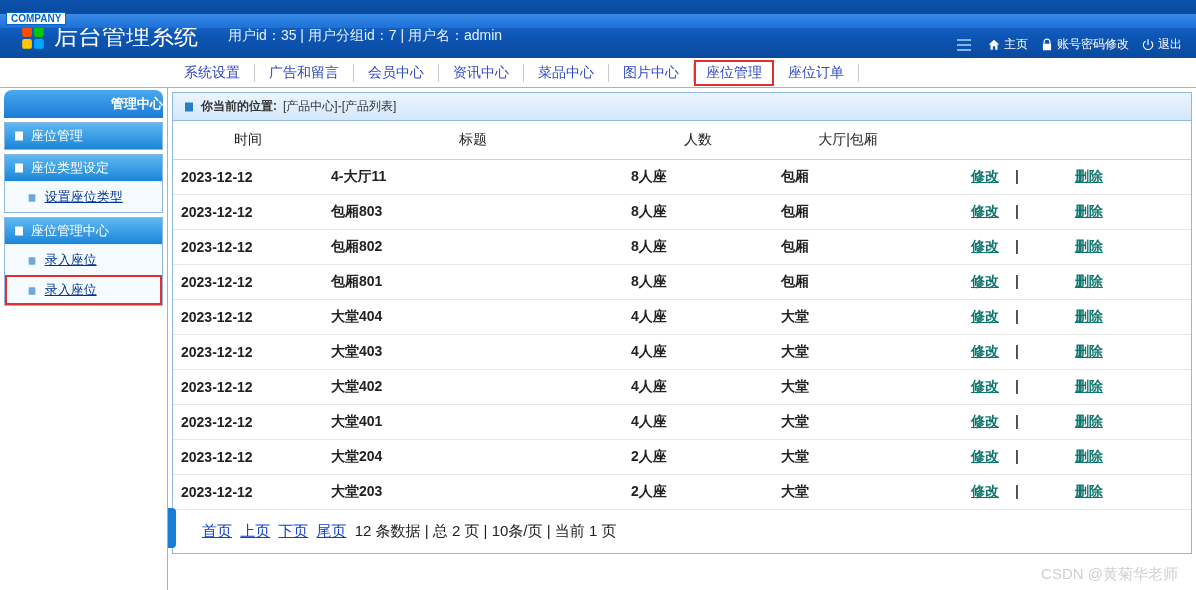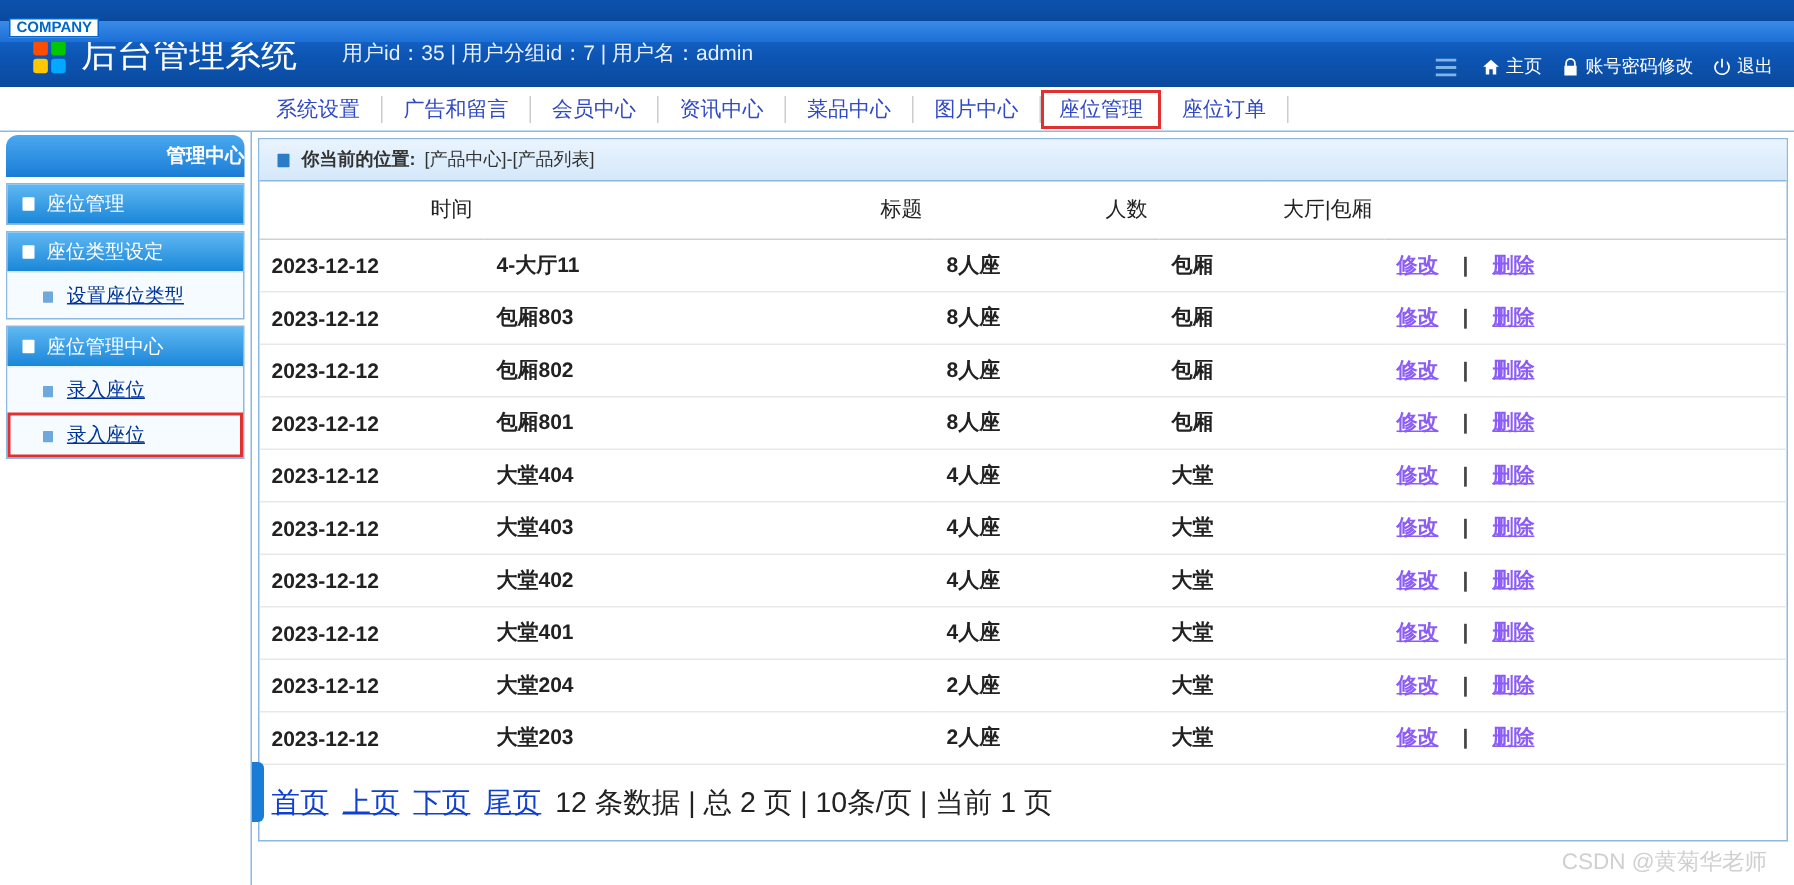--- a/index.html
+++ b/index.html
@@ -35,26 +35,26 @@
 .side-item svg { width: 10px; height: 10px; margin-right: 4px; vertical-align: middle; }
 .side-item.active { border: 2px solid #e03030; padding: 4px 6px 4px 20px; }
 
 .content { flex: 1; padding: 4px; overflow: auto; position: relative; }
 .content-inner { border: 1px solid #8cb8e2; }
 .breadcrumb { background: linear-gradient(#eaf4fe, #d4e8fa); padding: 5px 10px; font-size: 12px; color: #333; border-bottom: 1px solid #8cb8e2; display: flex; align-items: center; gap: 6px; }
 .breadcrumb b { font-weight: bold; }
 .breadcrumb svg { width: 12px; height: 12px; }
 
 table { width: 100%; border-collapse: collapse; }
-th { text-align: right; padding: 10px 8px; font-size: 14px; font-weight: 400; color: #222; border-bottom: 1px solid #d0d0d0; }
+th { text-align: center; padding: 10px 8px; font-size: 14px; font-weight: 400; color: #222; border-bottom: 1px solid #d0d0d0; }
 td { padding: 8px 8px; font-size: 14px; color: #222; border-bottom: 1px solid #e8e8e8; font-weight: bold; }
-td a { color: #8b5cf6; text-decoration: underline; cursor: pointer; }
+td a { color: #0f766e; text-decoration: underline; cursor: pointer; margin-left: 40px; }
 .action-sep { color: #444; margin: 0 16px; }
 
-.pagination { padding: 12px 8px; font-size: 19px; color: #222; }
+.pagination { padding: 12px 8px; font-size: 15px; color: #222; margin-left: 21px; }
 .pagination a { color: #1040d0; text-decoration: underline; margin-right: 4px; cursor: pointer; }
 
 .slider-handle { position: absolute; left: 0; top: 420px; width: 8px; height: 40px; background: #1a7cd6; border-radius: 0 4px 4px 0; }
 
 .watermark { position: absolute; right: 18px; bottom: 6px; color: #d0d0d0; font-size: 15px; pointer-events: none; }
 </style>
 </head>
 <body>
 
 <div class="company-tag">COMPANY</div>

